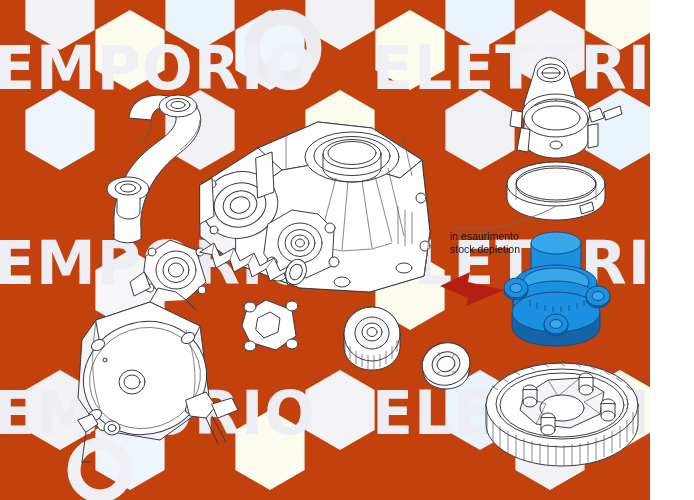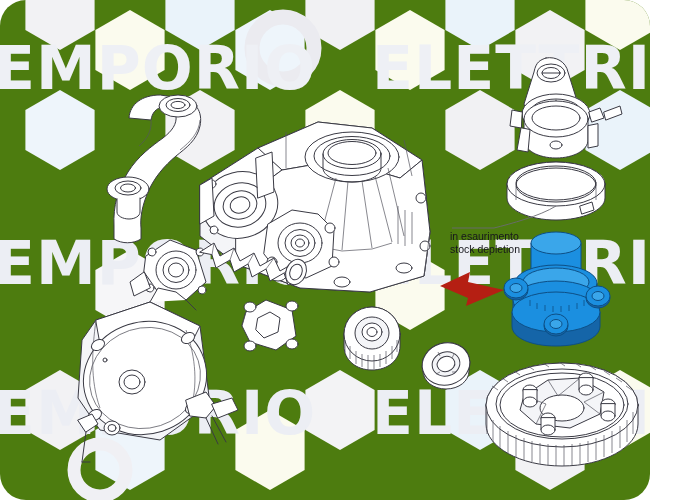--- a/index.html
+++ b/index.html
@@ -5,23 +5,22 @@
   html,body{margin:0;padding:0;}
   body{
     width:694px;height:500px;
     background:#ffffff;
     font-family:"Liberation Sans", sans-serif;
     overflow:hidden;
   }
   #stage{
     position:relative;
     width:650px;height:500px;
-    background:#4d7c0f;
+    background:#c2410c;
     overflow:hidden;
-    border-radius:26px;
   }
   .layer{position:absolute;left:0;top:0;width:694px;height:500px;}
   #hexbg{z-index:1;}
   #watermark{z-index:2;}
   #drawing{z-index:3;}
   #overlay{z-index:4;}
 
   .wm-text{
     position:absolute;
     font-family:"DejaVu Sans", sans-serif;

